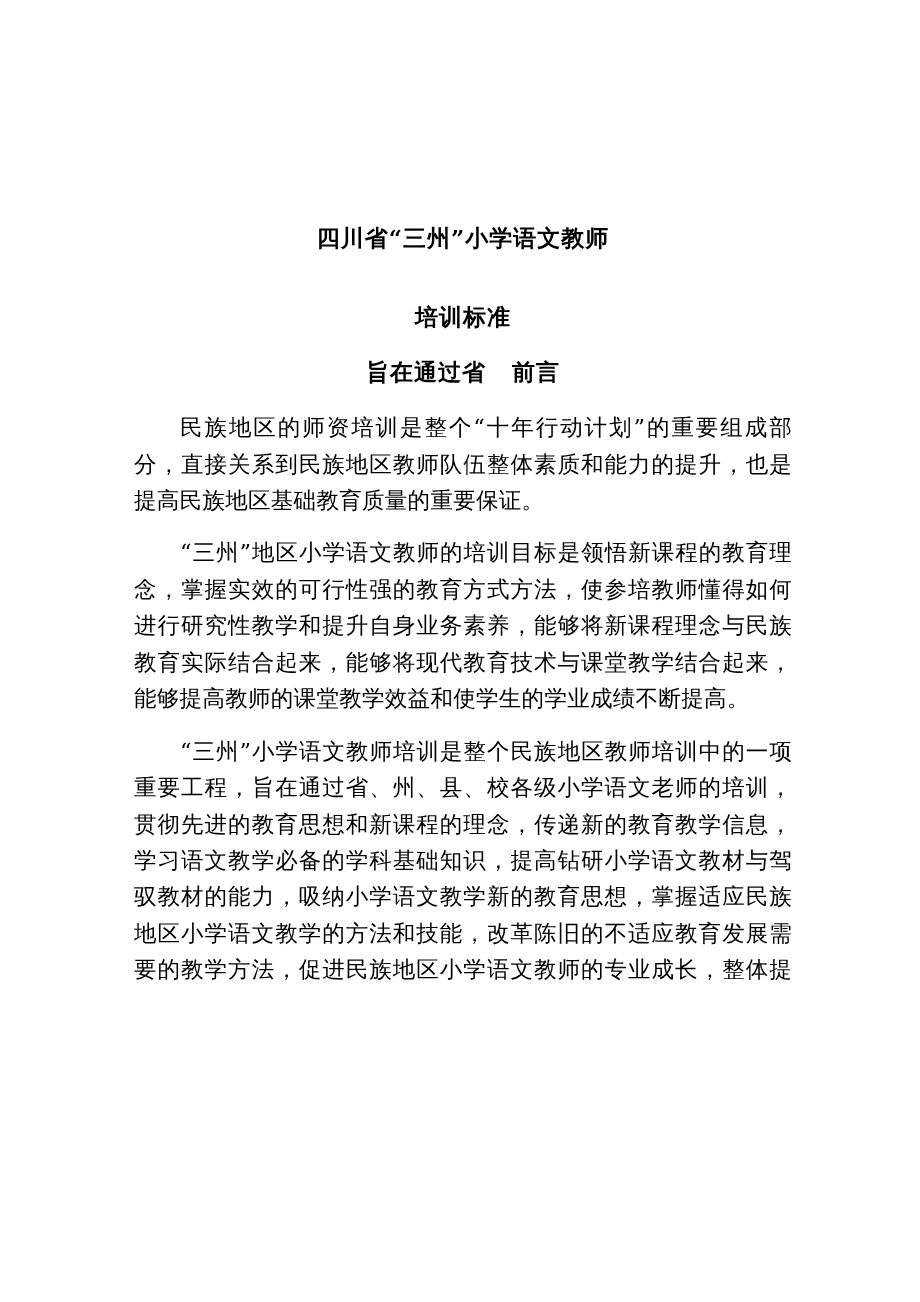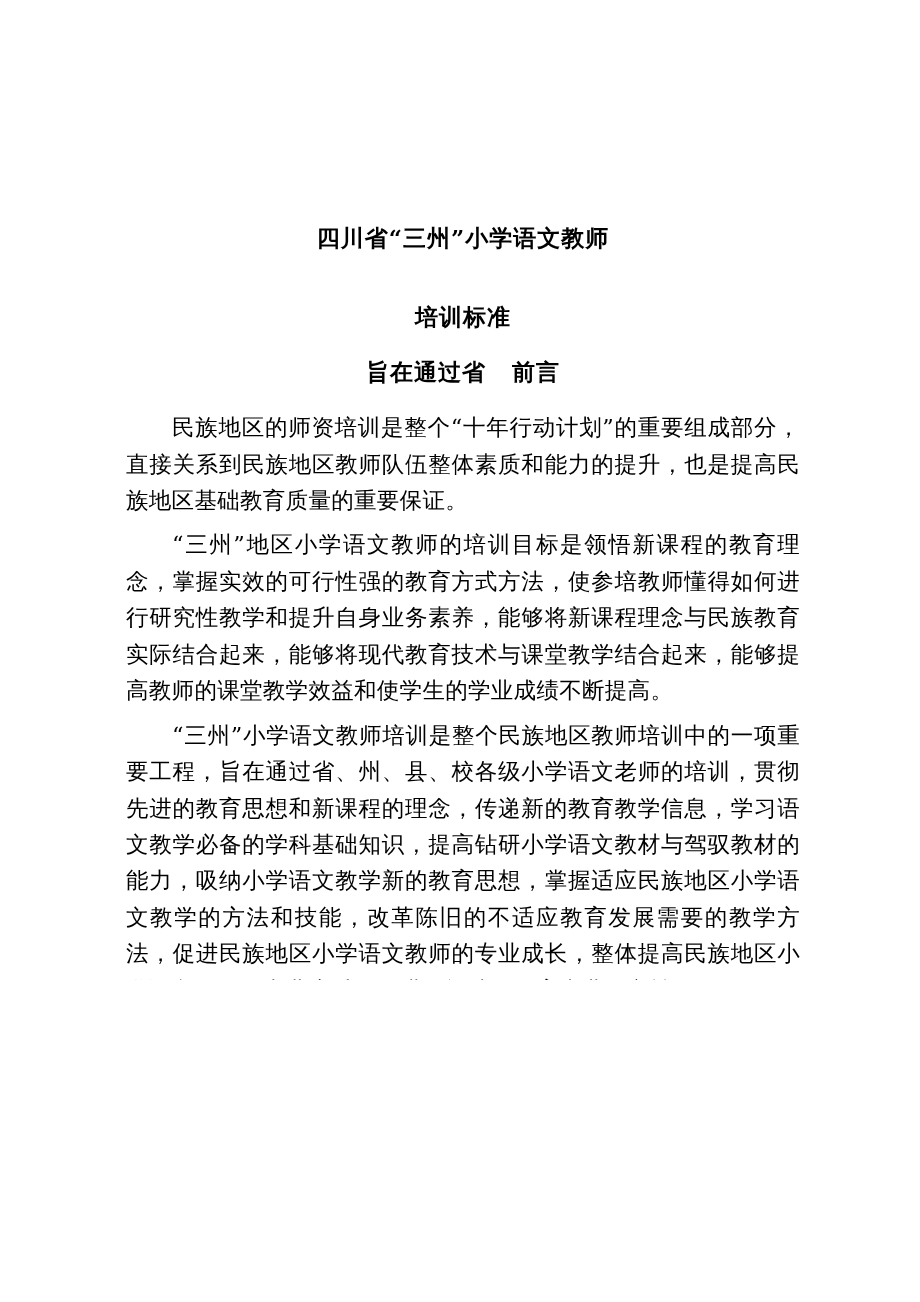--- a/index.html
+++ b/index.html
@@ -44,21 +44,21 @@
   }
   .section-heading .gap {
     display: inline-block;
     width: 26px;
   }
   .para {
     font-size: 22.5px;
     line-height: 1.62;
     text-align: justify;
     text-justify: inter-ideograph;
-    margin: 8px;
+    margin: 16px;
     text-indent: 46px;
     letter-spacing: 0.3px;
   }
   .page-number {
     position: absolute;
     right: 108px;
     top: 1209px;
     font-size: 15px;
     font-family: "DejaVu Serif", serif;
   }

